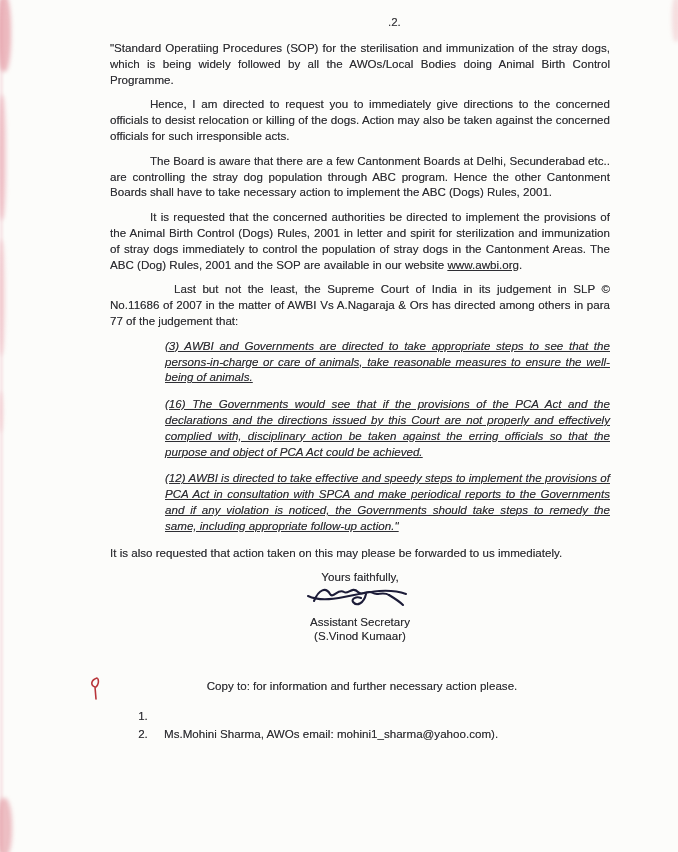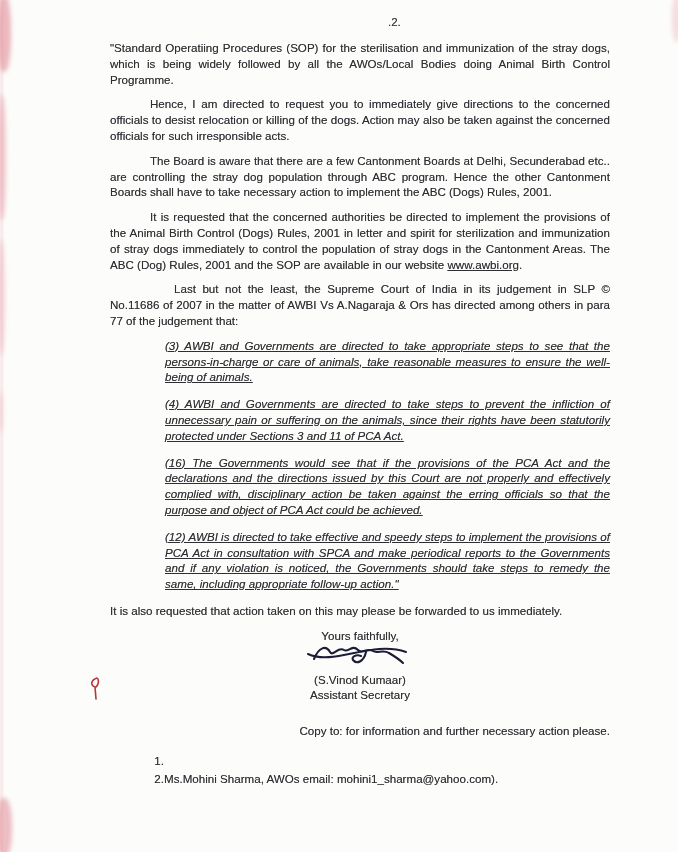--- a/index.html
+++ b/index.html
@@ -25,21 +25,21 @@
   .para { margin:0 0 9px 0; }
   .indent { text-indent:40px; }
   .indent-lg { text-indent:64px; }
   .quotes { margin-left:55px; }
   .quote { margin:0 0 11px 0; font-style:italic;text-decoration:underline; }
   .closing { margin-top:4px; }
   .link { color:inherit; text-decoration:underline; cursor:pointer; }
   .signoff { margin-top:10px; text-align:center; line-height:14.5px; }
   .signoff .sig-line { height:30px; position:relative; }
   .signature-svg { position:relative; top:-4px; right:2px; }
-  .copyto { margin-top:21px; text-align:right; }
+  .copyto { margin-top:34px; text-align:center; }
   .copyto-heading { margin-left:4px; }
   .copyto-items { margin-top:14px; }
   .copy-row { display:flex; margin:0 0 2px 12px; line-height:16px; }
   .copy-row .num { width:42px; flex:none; }
   
   .smudge { position:absolute; pointer-events:none; filter:blur(2px); border-radius:45%; }
   .sm-corner-tl { left:-3px; top:-6px; width:14px; height:78px; background:rgba(222,128,140,.55); }
   .sm-left-1 { left:-2px; top:95px; width:8px; height:125px; background:rgba(228,140,152,.45); }
   .sm-left-2 { left:-2px; top:240px; width:7px; height:115px; background:rgba(232,150,160,.35); }
   .sm-left-3 { left:-2px; top:392px; width:5px; height:40px; background:rgba(232,150,160,.28); }
@@ -70,41 +70,40 @@
     <p class="para indent">Hence, I am directed to request you to immediately give directions to the concerned officials to desist relocation or killing of the dogs. Action may also be taken against the concerned officials for such irresponsible acts.</p>
 
     <p class="para indent">The Board is aware that there are a few Cantonment Boards at Delhi, Secunderabad etc.. are controlling the stray dog population through ABC program. Hence the other Cantonment Boards shall have to take necessary action to implement the ABC (Dogs) Rules, 2001.</p>
 
     <p class="para indent"><span>It is requested that the concerned authorities be directed to implement the provisions of the Animal Birth Control (Dogs) Rules, 2001 in letter and spirit for sterilization and immunization of stray dogs immediately to control the population of stray dogs in the Cantonment Areas. The ABC (Dog) Rules, 2001 and the SOP are available in our website </span><a class="link">www.awbi.org</a><span>.</span></p>
 
     <p class="para indent-lg">Last but not the least, the Supreme Court of India in its judgement in SLP © No.11686 of 2007 in the matter of AWBI Vs A.Nagaraja &amp; Ors has directed among others in para 77 of the judgement that:</p>
 
     <div class="quotes">
       <p class="quote">(3) AWBI and Governments are directed to take appropriate steps to see that the persons-in-charge or care of animals, take reasonable measures to ensure the well-being of animals.</p>
-      <p class="quote">(4) AWBI and Governments are directed to take steps to prevent the infliction of unnecessary pain or suffering on the animals, since their rights have been statutorily protected under Sections 3 and 11 of PCA Act.</p>
       <p class="quote">(16) The Governments would see that if the provisions of the PCA Act and the declarations and the directions issued by this Court are not properly and effectively complied with, disciplinary action be taken against the erring officials so that the purpose and object of PCA Act could be achieved.</p>
       <p class="quote">(12) AWBI is directed to take effective and speedy steps to implement the provisions of PCA Act in consultation with SPCA and make periodical reports to the Governments and if any violation is noticed, the Governments should take steps to remedy the same, including appropriate follow-up action."</p>
     </div>
 
     <p class="para closing">It is also requested that action taken on this may please be forwarded to us immediately.</p>
 
     <div class="signoff">
       <div>Yours faithfully,</div>
       <div class="sig-line">
         <svg class="signature-svg" width="104" height="30" viewBox="0 0 104 30">
           <g fill="none" stroke="#1c1c38" stroke-width="2.1" stroke-linecap="round">
             <path d="M8 20 C 13 8, 20 6, 24 13 C 27 18, 32 7, 38 11 C 42 14, 46 5, 52 11 C 56 16, 61 8, 67 12 C 71 15, 77 10, 83 14"></path>
             <path d="M2 15 C 28 27, 66 1, 100 13"></path>
             <path d="M60 13 C 58 22, 51 26, 47 21 C 45 18, 50 15, 55 17"></path>
             <path d="M83 14 C 88 17, 93 20, 97 24"></path>
           </g>
         </svg>
       </div>
+      <div>Assistant Secretary</div>
       <div>(S.Vinod Kumaar)</div>
-      <div>Assistant Secretary</div>
     </div>
 
     <div class="copyto">
       <div class="copyto-heading">Copy to: for information and further necessary action please.</div>
       <div class="copyto-items">
         <div class="copy-row">
           <span class="num">1.</span>
         </div>
         <div class="copy-row">
           <span class="num">2.</span>

